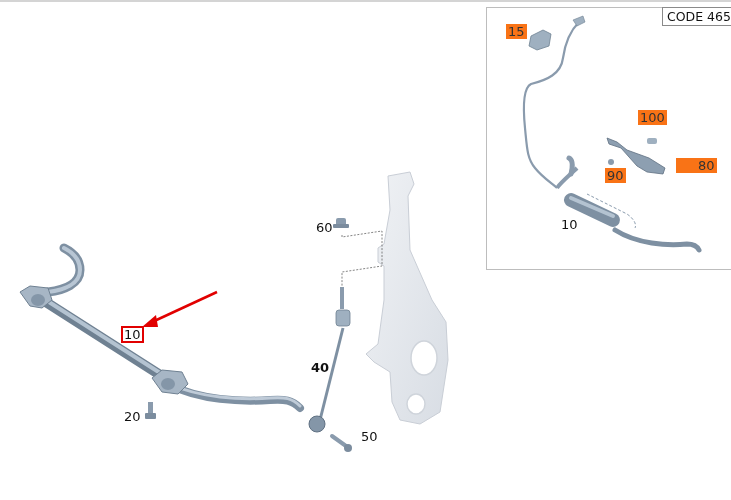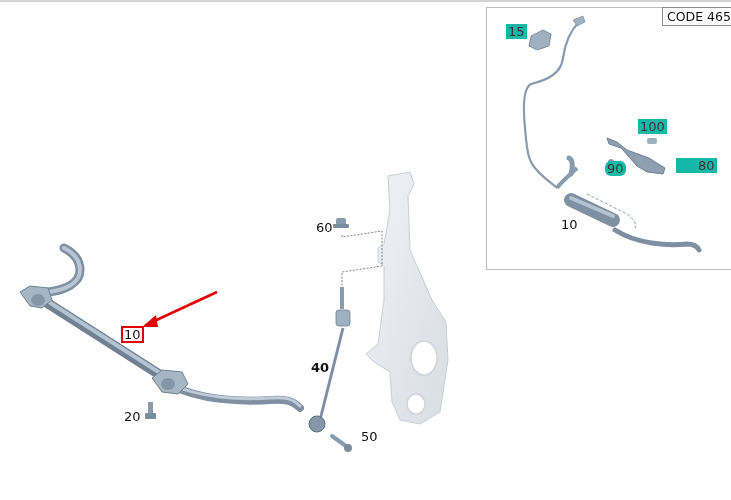--- a/index.html
+++ b/index.html
@@ -2,21 +2,21 @@
 <html><head>
 <meta charset="utf-8">
 <style>
   html, body { margin:0; padding:0; }
   body { width:731px; height:500px; background:#ffffff; position:relative; overflow:hidden; font-family:"DejaVu Sans", sans-serif; }
   .topbar { position:absolute; left:0; top:0; width:731px; height:2px; background:#d4d4d4; }
   .canvas { position:absolute; left:0; top:0; width:731px; height:500px; }
   .inset { position:absolute; left:486px; top:7px; width:260px; height:261px; border:1px solid #bdbdbd; background:#fff; }
   .code-box { position:absolute; left:662px; top:7px; height:17px; padding:0 4px; border:1px solid #8a8a8a; background:#fff; font-size:12.5px; line-height:17px; color:#111; white-space:nowrap; }
   .lbl { position:absolute; font-size:13px; color:#111; line-height:15px; }
-  .lbl.grey { background:#14b8a6; color:#333; padding:0 2px; }
+  .lbl.grey { background:#f97316; color:#333; padding:0 2px; }
   .lbl.hl { border:2px solid #e10000; padding:0 1px; line-height:13px; }
 </style>
 </head>
 <body>
 
 <div class="topbar"></div>
 
 <svg class="canvas" width="731" height="500" viewBox="0 0 731 500">
   <defs>
     <linearGradient id="bar" x1="0" y1="0" x2="0" y2="1">
@@ -115,16 +115,16 @@
 
 <div class="code-box">CODE 465</div>
 
 <div class="lbl hl" style="left:121px;top:326px;">10</div>
 <div class="lbl" style="left:124px;top:409px;">20</div>
 <div class="lbl" style="left:311px;top:360px;font-weight:bold;">40</div>
 <div class="lbl" style="left:351px;top:429px;margin-left:10px;">50</div>
 <div class="lbl" style="left:316px;top:220px;">60</div>
 
 <div class="lbl grey" style="left:506px;top:24px;">15</div>
-<div class="lbl grey" style="left:638px;top:119px;">100</div>
-<div class="lbl grey" style="left:605px;top:161px;border-radius:6px;">90</div>
+<div class="lbl grey" style="left:638px;top:110px;">100</div>
+<div class="lbl grey" style="left:605px;top:168px;">90</div>
 <div class="lbl grey" style="left:676px;top:158px;padding-left:22px;">80</div>
 <div class="lbl" style="left:561px;top:217px;">10</div>
 
 </body></html>

